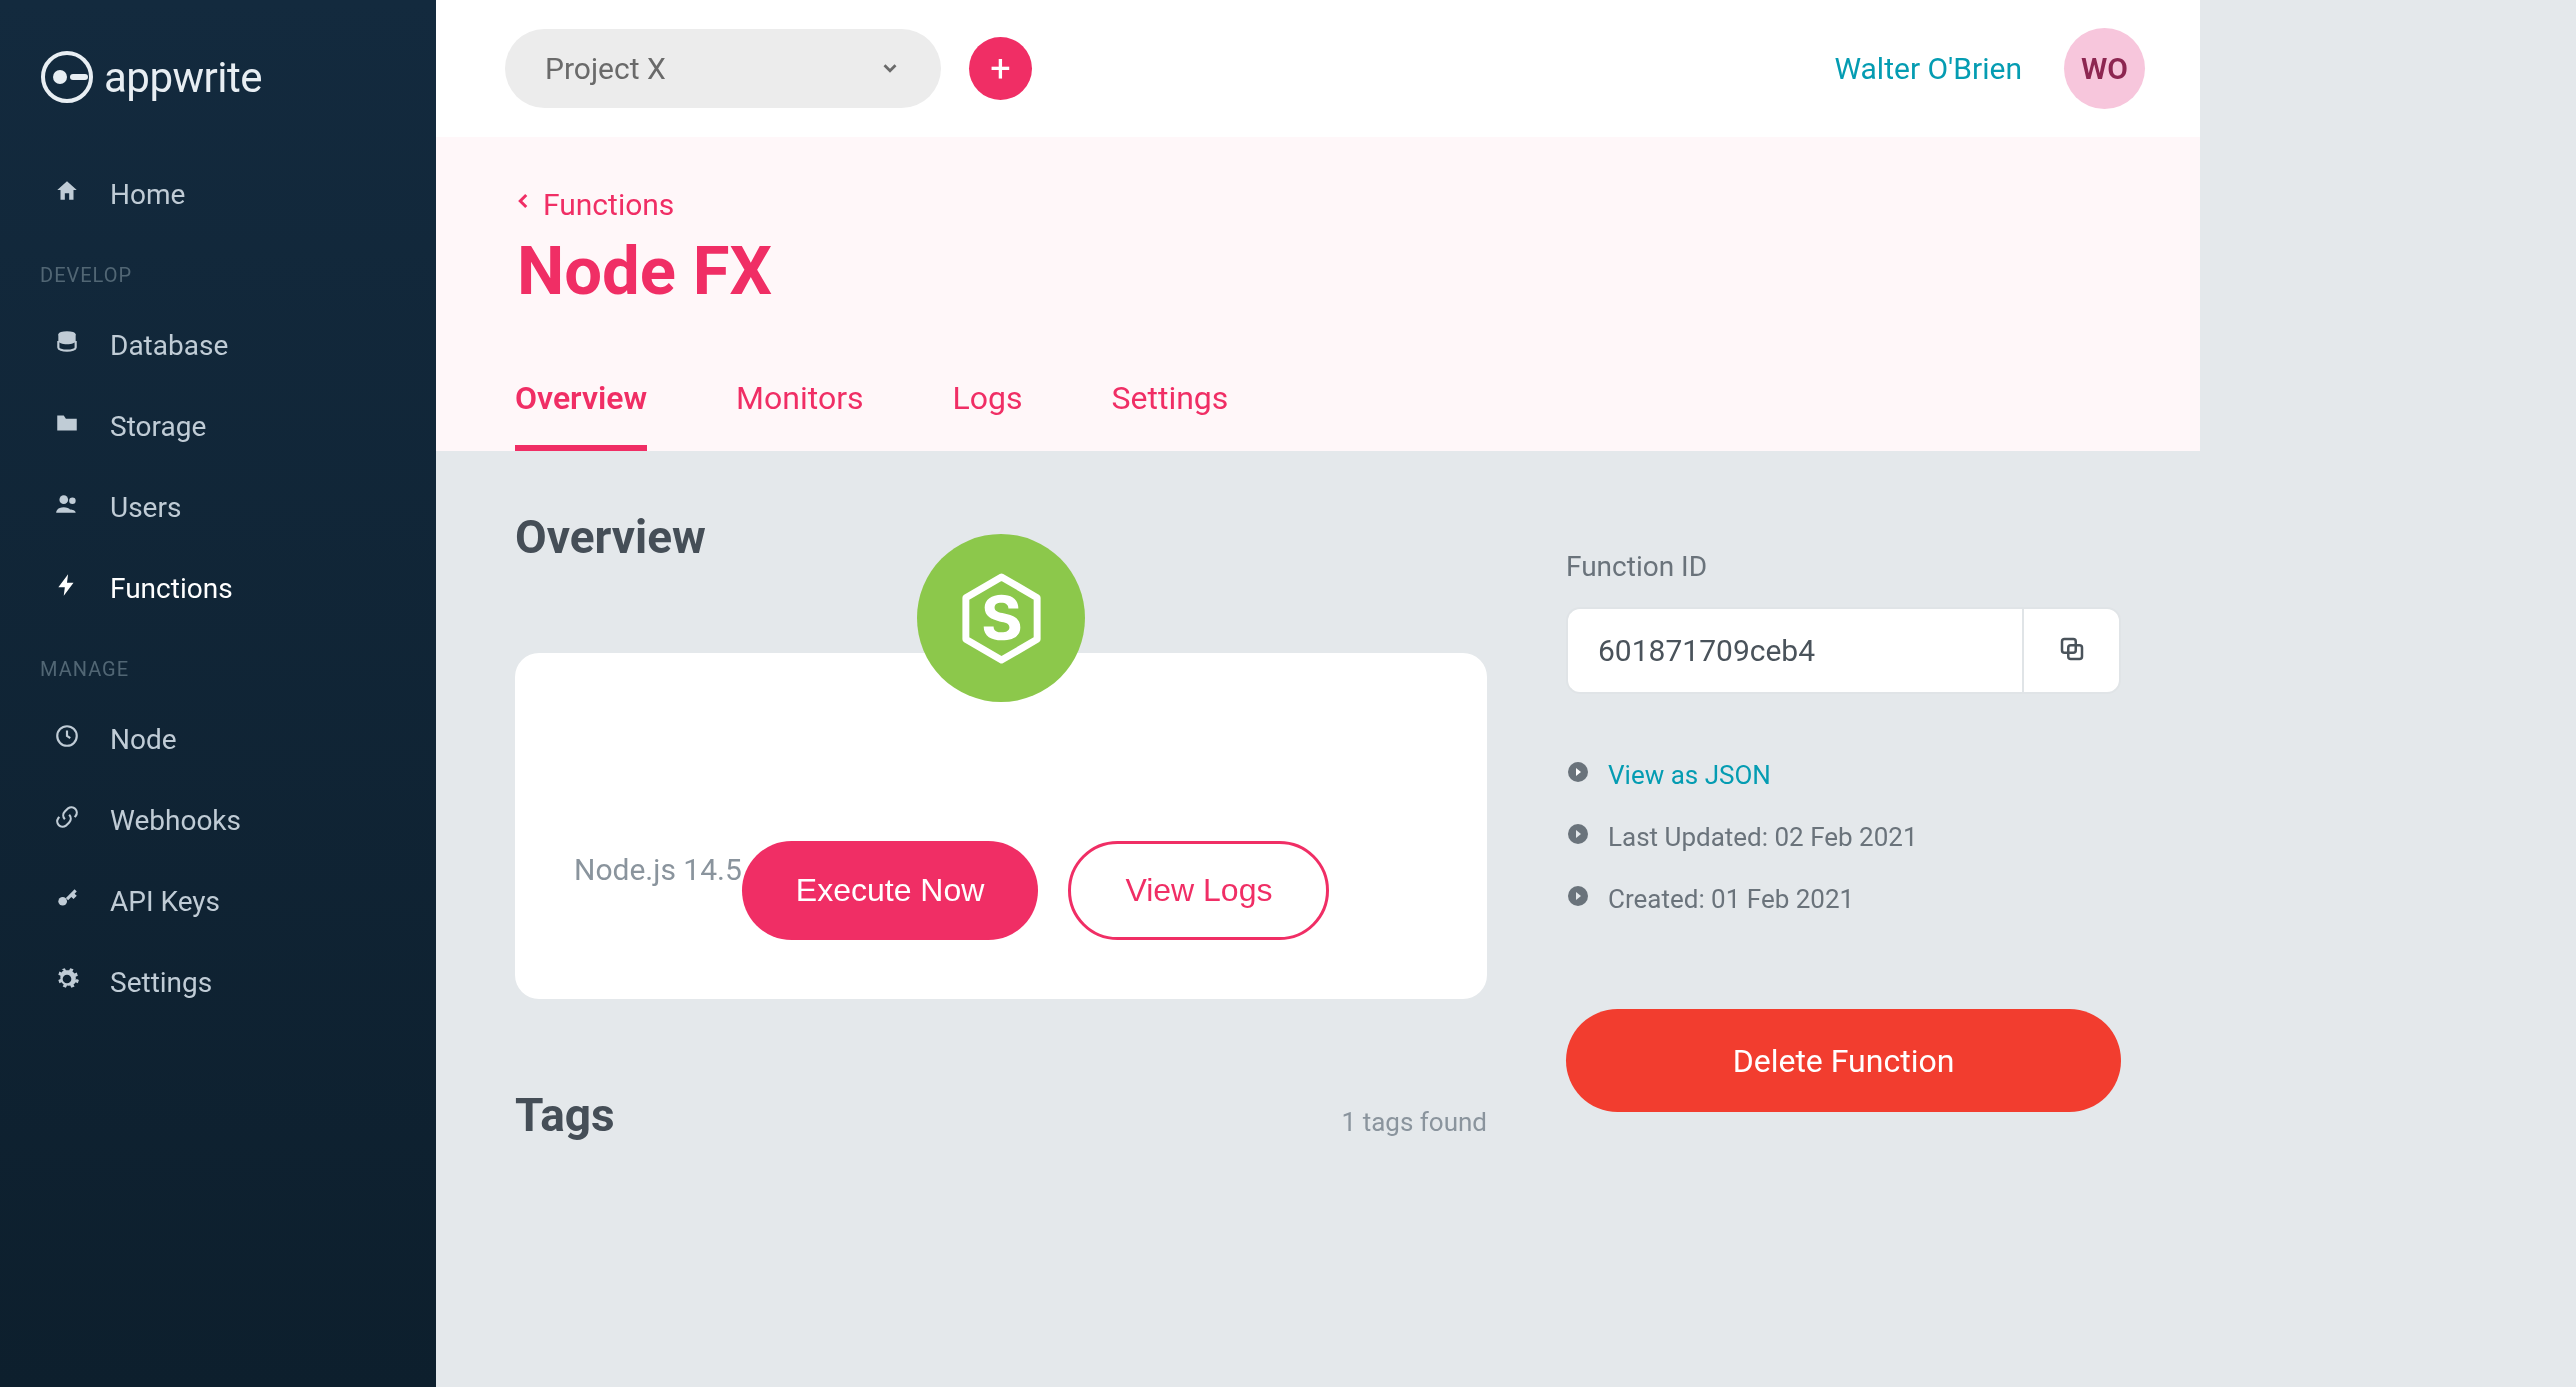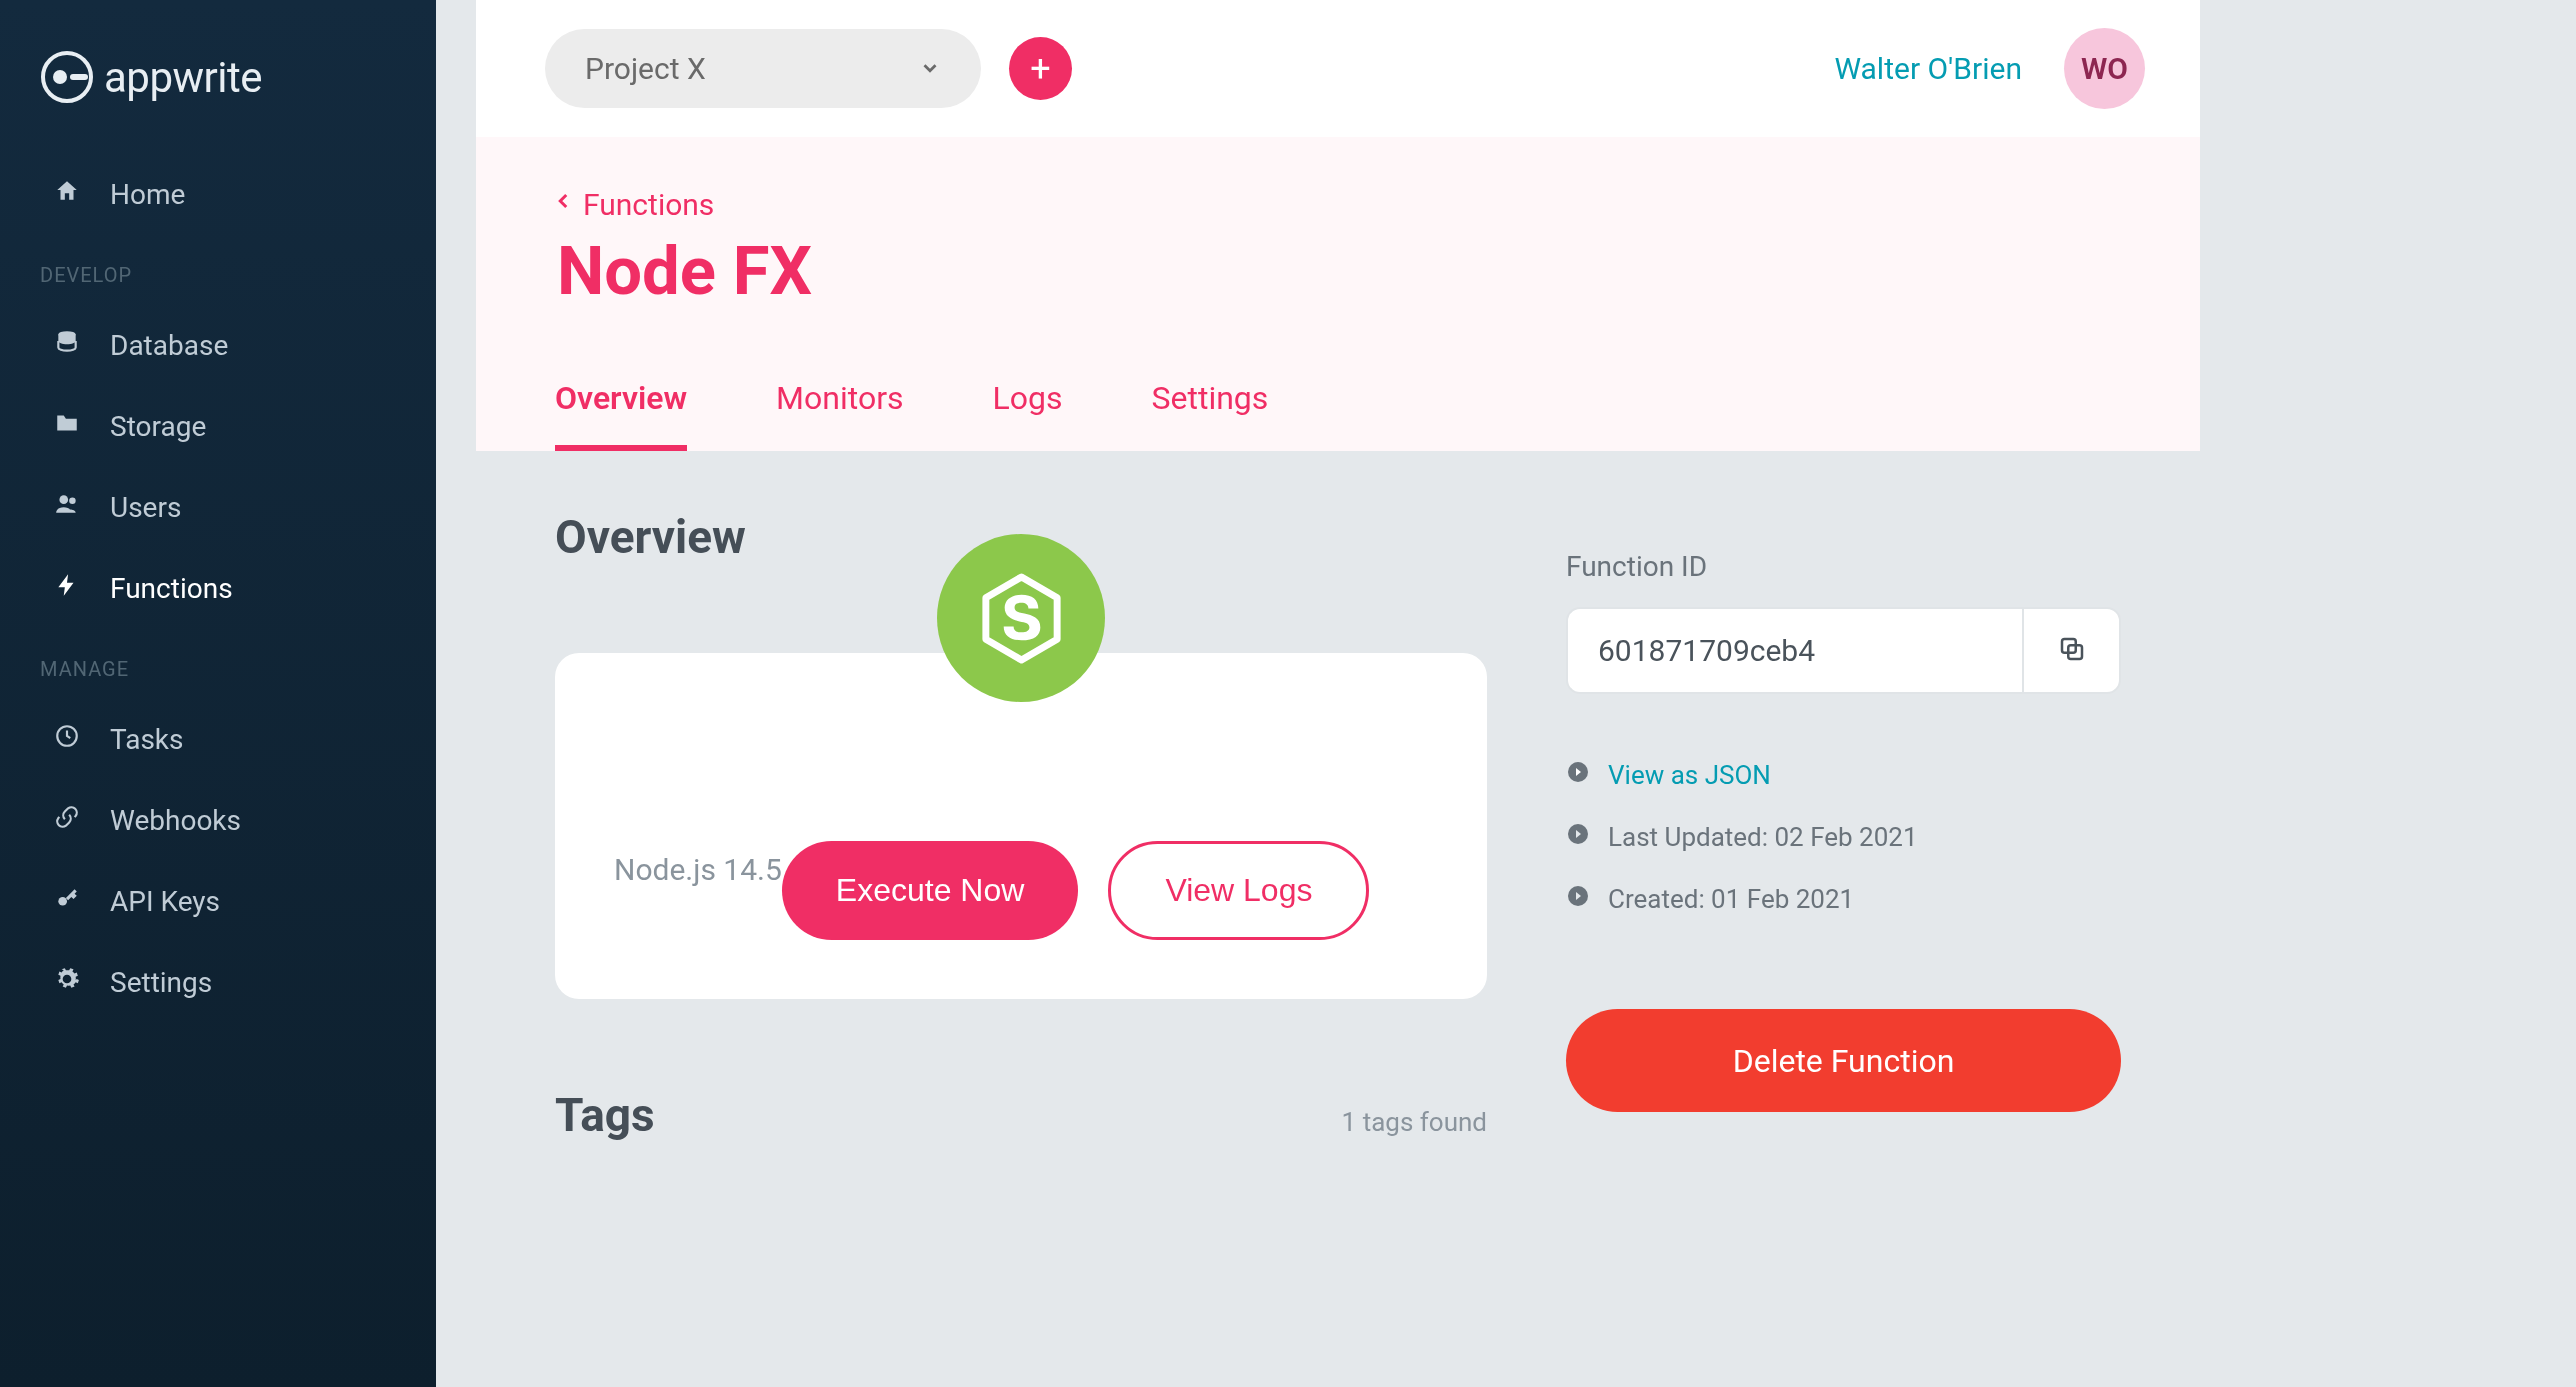--- a/index.html
+++ b/index.html
@@ -1,17 +1,17 @@
 <!DOCTYPE html>
 <html><head>
 <meta charset="utf-8">
 <style>
   * { box-sizing: border-box; margin: 0; padding: 0; }
   body { font-family: -apple-system, BlinkMacSystemFont, 'Segoe UI', Roboto, sans-serif; background: #e4e8eb; overflow: hidden; }
-  .app { display: flex; width: 2200px; height: 1387px; gap: 40px; }
+  .app { display: flex; width: 2200px; height: 1387px; }
 
   
   .sidebar { width: 436px; background: linear-gradient(180deg, #132a3e 0%, #0d1f2d 100%); color: #c8d6e0; display: flex; flex-direction: column; padding-top: 20px; }
   .logo { padding: 30px 40px 50px 40px; display: flex; align-items: center; gap: 10px; }
   .logo-mark { width: 54px; height: 54px; }
   .logo-text { font-size: 42px; font-weight: 400; color: #e8eef3; letter-spacing: -0.5px; }
   .nav { display: flex; flex-direction: column; }
   .nav-section-label { padding: 28px 40px 18px 40px; font-size: 20px; color: #516674; letter-spacing: 1px; }
   .nav-item { display: flex; align-items: flex-start; gap: 28px; padding: 24px 40px 24px 52px; font-size: 28px; color: #c0ccd6; cursor: pointer; }
   .nav-item.active { color: #ffffff; }
@@ -132,21 +132,21 @@
 
       <div class="nav-section-label">MANAGE</div>
 
       <div class="nav-item">
         <span class="nav-icon">
             <svg viewBox="0 0 24 24" fill="none" stroke="currentColor" stroke-width="2">
               <circle cx="12" cy="12" r="9"></circle>
               <path d="M12 7v5l3 2"></path>
             </svg>
           </span>
-        <span>Tasks</span>
+        <span>Node</span>
       </div>
       <div class="nav-item">
         <span class="nav-icon">
             <svg viewBox="0 0 24 24" fill="none" stroke="currentColor" stroke-width="2">
               <path d="M10 14a5 5 0 0 1 0-7l3-3a5 5 0 0 1 7 7l-1 1M14 10a5 5 0 0 1 0 7l-3 3a5 5 0 0 1-7-7l1-1"></path>
             </svg>
           </span>
         <span>Webhooks</span>
       </div>
       <div class="nav-item">

